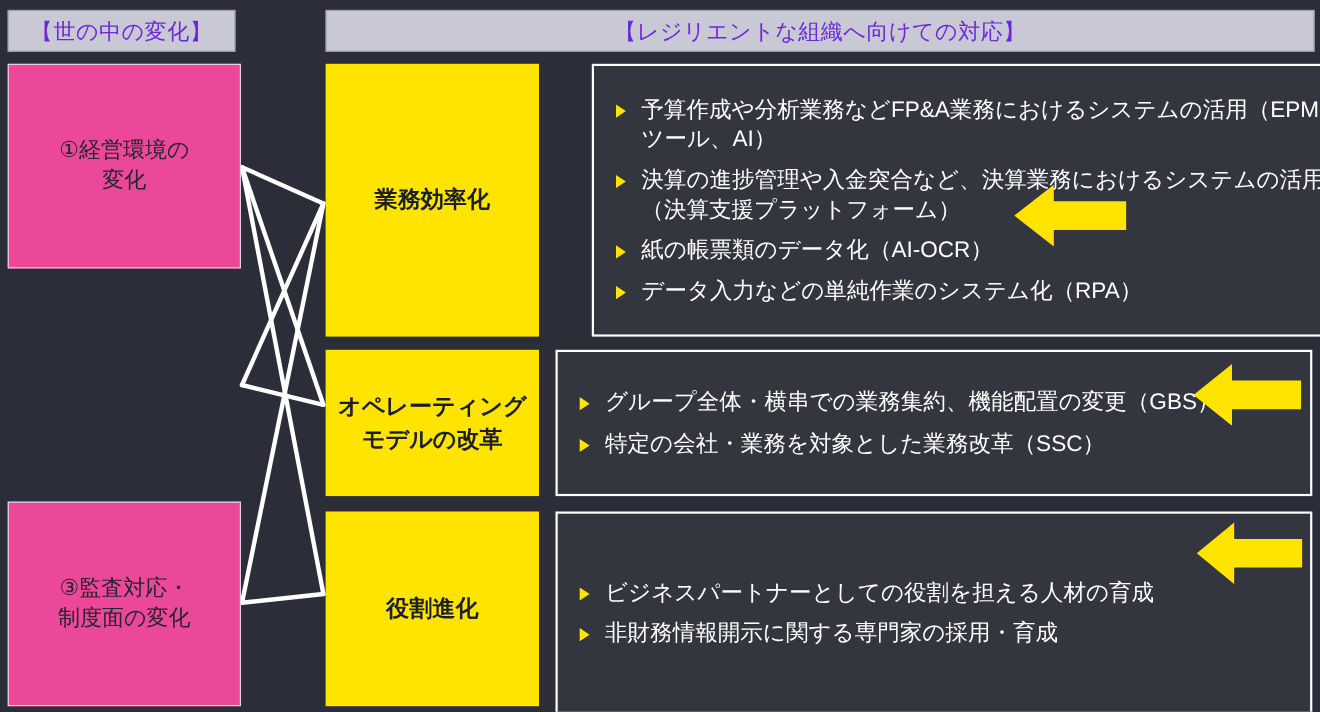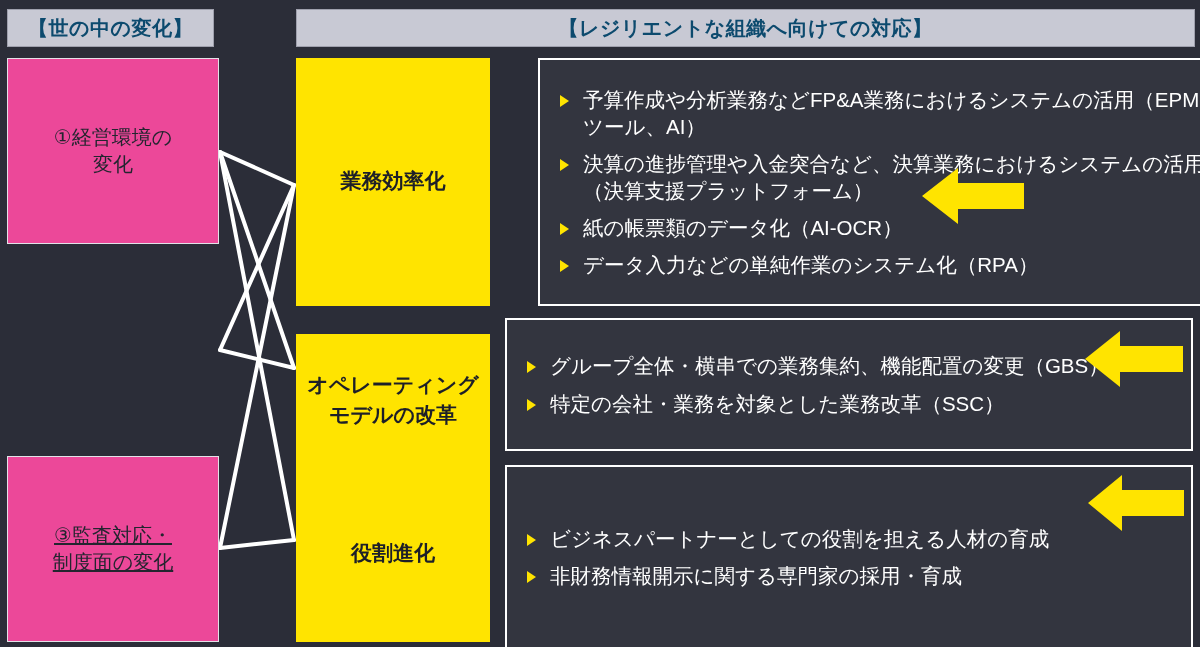--- a/index.html
+++ b/index.html
@@ -5,23 +5,23 @@
   html,body{margin:0;padding:0;background:#2b2d38;}
   body{
     width:1200px;height:647px;position:relative;overflow:hidden;
     font-family:"Liberation Sans","DejaVu Sans",sans-serif;
     background:#2b2d38;
   }
   .stage{position:absolute;left:0;top:0;width:1200px;height:647px;}
 
   
   .hdr{
-    position:absolute;background:#c8c9d4;color:#0c4a6e;
+    position:absolute;background:#c8c9d4;color:#6d28d9;
     display:flex;align-items:center;justify-content:center;
-    font-weight:700;letter-spacing:.5px;
+    font-weight:400;letter-spacing:.5px;
     border:1px solid #9fa0ad;
   }
   .hdr-left{left:7px;top:9px;width:205px;height:36px;font-size:20px;}
   .hdr-right{left:296px;top:9px;width:897px;height:36px;font-size:20px;}
 
   
   .lbox{
     position:absolute;left:7px;width:212px;background:#ec4899;color:#23252f;
     border:1px solid #e2e2e8;
     display:flex;align-items:center;justify-content:center;text-align:center;
@@ -30,24 +30,24 @@
   }
   #lbox1{top:58px;height:186px;}
   #lbox2{top:256px;height:186px;}
   #lbox3{top:456px;height:186px;}
 
   
   .ybox{
     position:absolute;left:296px;width:194px;background:#ffe400;color:#1d1f28;
     display:flex;align-items:center;justify-content:center;text-align:center;
     font-size:21px;line-height:1.4;font-weight:600;
-    box-sizing:border-box;padding:4px;font-family:Liberation Serif, serif;
+    box-sizing:border-box;padding:4px;
   }
   #ybox1{top:58px;height:248px;}
-  #ybox2{top:334px;height:133px;}
+  #ybox2{top:318px;height:133px;}
   #ybox3{top:465px;height:177px;}
 
   
   .panel{
     position:absolute;left:505px;width:688px;
     background:#33353f;border:2px solid #ffffff;
     box-sizing:border-box;
     display:flex;flex-direction:column;justify-content:center;
     padding:6px 10px 6px 8px;
   }
@@ -102,21 +102,21 @@
 
       <line x1="220" y1="548" x2="294" y2="540"></line>
     </g>
   </svg>
 
   <div class="lbox" id="lbox1">
       <span style="white-space: pre-line;">①経営環境の
 変化</span>
     </div>
   <div class="lbox" id="lbox3">
-      <span style="white-space: pre-line; text-decoration: underline;">③監査対応・
+      <span style="white-space: pre-line;">③監査対応・
 制度面の変化</span>
     </div>
 
   <div class="ybox" id="ybox1">
       <span>業務効率化</span>
     </div>
   <div class="ybox" id="ybox2">
       <span style="white-space: pre-line;">オペレーティング
 モデルの改革</span>
     </div>

